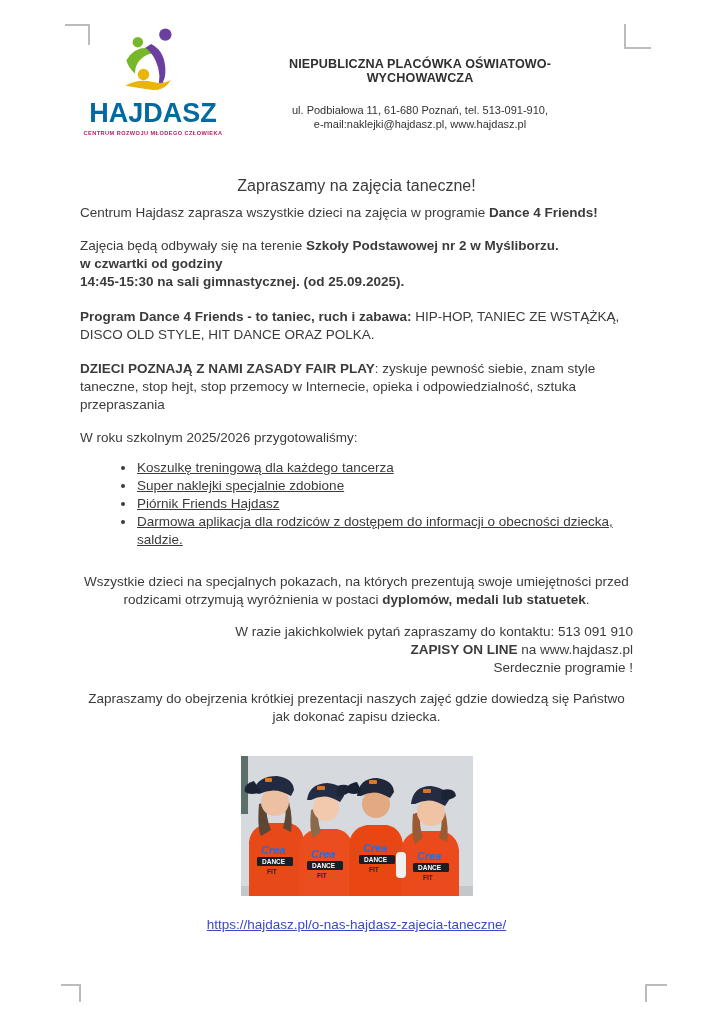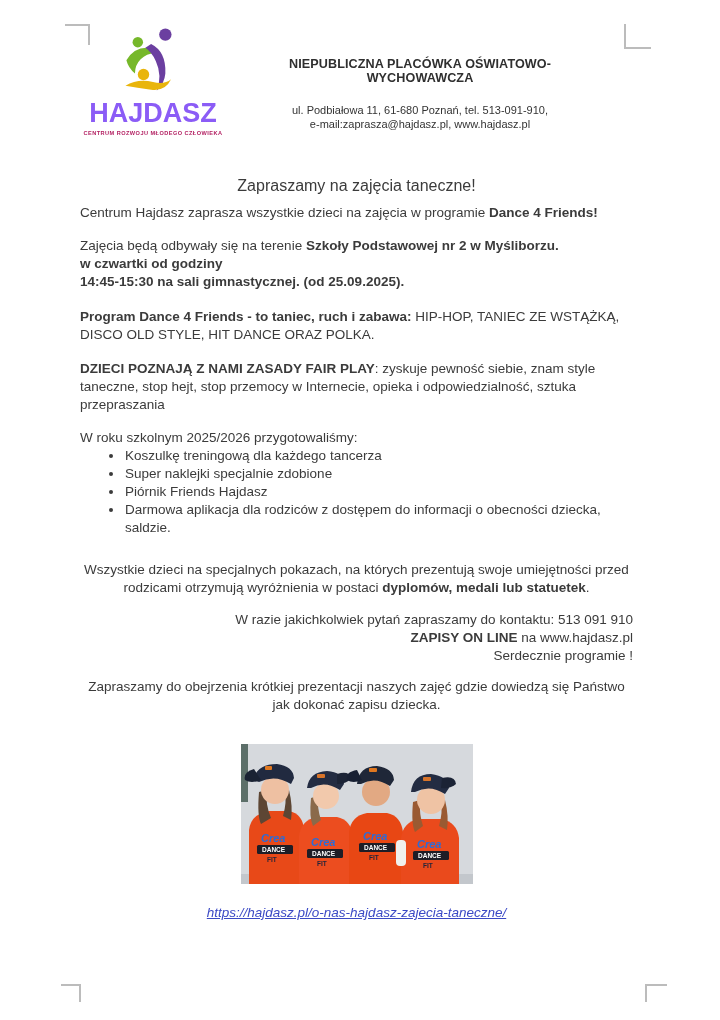--- a/index.html
+++ b/index.html
@@ -21,21 +21,21 @@
   .org-address{margin-top:18px;font-size:11px;line-height:14px;color:#333333;}
   
   .content{position:absolute;left:80px;top:176px;width:553px;font-size:13.5px;line-height:18px;}
   .doc-title{text-align:center;font-size:16px;line-height:20px;margin:0;}
   p{margin:0;}
   .p-intro{margin-top:8px;}
   .p-schedule{margin-top:15px;}
   .p-program{margin-top:17px;}
   .p-fairplay{margin-top:16px;}
   .p-prepared{margin-top:15px;}
-  ul.gifts{margin:0;padding-left:44px;}
+  ul.gifts{margin:12px;padding-left:44px;text-decoration:underline;}
   ul.gifts li{padding-left:1px;}
   .p-awards{margin-top:24px;text-align:center;}
   .p-contact{margin-top:14px;text-align:right;}
   .p-presentation{margin-top:13px;text-align:center;}
   .b{font-weight:bold;}
   .photo-wrap{margin:30px auto 0;width:232px;height:140px;}
   .photo-wrap svg{display:block;width:232px;height:140px;}
   .link-row{margin-top:20px;text-align:center;font-size:13.5px;}
   .link-row a{text-decoration:underline;cursor:pointer;}
 </style>
@@ -51,29 +51,29 @@
 
   <div class="logo">
     <svg class="logo-figures" viewBox="0 0 80 80">
       <circle cx="24" cy="17" r="5.5" fill="#76b82a"></circle>
       <path d="M12 36 Q20 23 33 23 Q42 23 46 29 Q35 27 27 35 Q21 41 21 50 Q14 44 12 36 Z" fill="#76b82a"></path>
       <circle cx="53" cy="9" r="6.5" fill="#6b3fa0"></circle>
       <path d="M38 19 Q54 27 53 50 Q52 61 44 68 Q50 52 43 37 Q39 28 32 23 Z" fill="#6b3fa0"></path>
       <circle cx="30" cy="51" r="6" fill="#e9b50b"></circle>
       <path d="M11 63 Q24 55 40 59 Q52 62 59 56 Q53 69 38 67 Q23 65 11 63 Z" fill="#e9b50b"></path>
     </svg>
-    <div class="logo-brand" style="color: #8b5cf6;">HAJDASZ</div>
+    <div class="logo-brand" style="color: #0369a1;">HAJDASZ</div>
     <div class="logo-tagline" style="color: rgb(178, 30, 96);">CENTRUM ROZWOJU MŁODEGO CZŁOWIEKA</div>
   </div>
 
   <div class="org">
     <div class="org-name">NIEPUBLICZNA PLACÓWKA OŚWIATOWO-WYCHOWAWCZA</div>
     <div class="org-address">
       <div>ul. Podbiałowa 11, 61-680 Poznań, tel. 513-091-910,</div>
-      <div>e-mail:zaprasza@hajdasz.pl, www.hajdasz.pl</div>
+      <div>e-mail:naklejki@hajdasz.pl, www.hajdasz.pl</div>
     </div>
   </div>
 
   <div class="content">
     <h1 class="doc-title" style="font-weight:normal;">Zapraszamy na zajęcia taneczne!</h1>
 
     <p class="p-intro"><span>Centrum Hajdasz zaprasza wszystkie dzieci na zajęcia w programie </span><span class="b">Dance 4 Friends!</span></p>
 
     <p class="p-schedule"><span>Zajęcia będą odbywały się na terenie </span><span class="b">Szkoły Podstawowej nr 2 w Myśliborzu.</span><br><span class="b">w czwartki od godziny</span><br><span class="b">14:45-15:30 na sali gimnastycznej. (od 25.09.2025).</span></p>
 
@@ -149,17 +149,17 @@
           <path d="M170 48 Q172 30 190 30 Q207 32 208 44 L204 50 Q189 40 174 48 Z" fill="#232c42"></path>
           <path d="M201 34 Q214 31 215 40 Q210 45 200 44 Z" fill="#1b2335"></path>
           <rect x="182" y="33" width="8" height="4" rx="1" fill="#d8742a"></rect>
           <use href="#shirtprint" x="176" y="104"></use>
           <rect x="155" y="96" width="10" height="26" rx="4" fill="#f0f0ee"></rect>
         </g>
       </svg>
     </div>
 
     <div class="link-row">
-      <a style="color: rgb(59, 73, 197); font-style: italic;">https://hajdasz.pl/o-nas-hajdasz-zajecia-taneczne/</a>
+      <a style="color: rgb(59, 73, 197);">https://hajdasz.pl/o-nas-hajdasz-zajecia-taneczne/</a>
     </div>
   </div>
 
 </div>
 
 </body></html>

